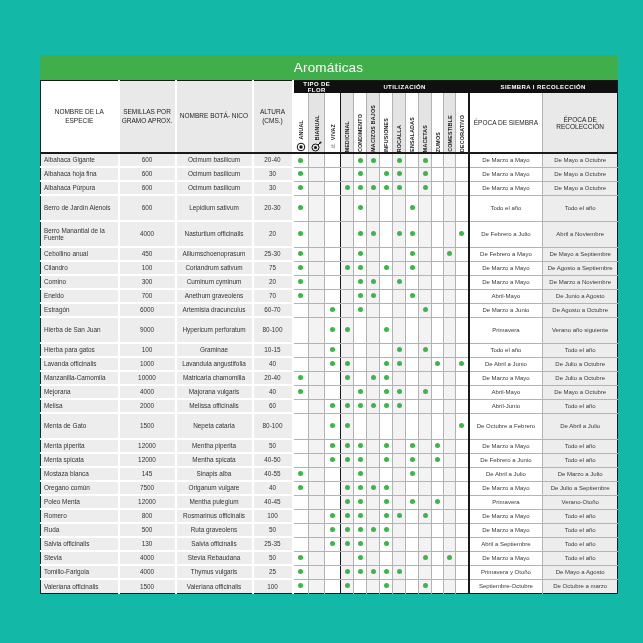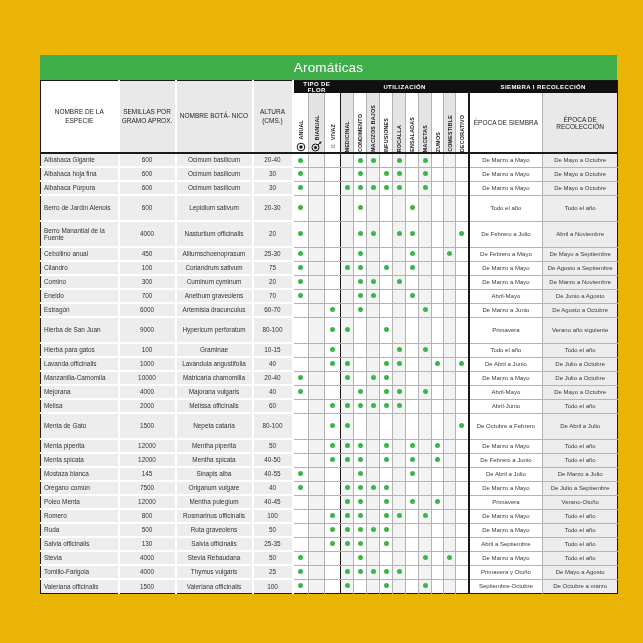--- a/index.html
+++ b/index.html
@@ -1,16 +1,16 @@
 <!DOCTYPE html>
 <html><head>
 <meta charset="utf-8">
 <style>
   html,body{margin:0;padding:0;background:#fff;}
-  .page{width:643px;height:643px;position:relative;background:#eab308;overflow:hidden;
+  .page{width:643px;height:643px;position:relative;background:#14b8a6;overflow:hidden;
         font-family:"Liberation Sans","DejaVu Sans",sans-serif;}
   .sheet{position:absolute;left:40px;top:55px;width:577px;}
   .titlebar{height:25px;background:#3fae4b;color:#fff;display:flex;align-items:center;justify-content:center;
             font-size:13.5px;letter-spacing:.2px;}
   table{border-collapse:collapse;table-layout:fixed;width:577px;border:1.5px solid #1a1a1a;}
   th,td{padding:0;margin:0;overflow:hidden;}
   
   .rowA{height:12px;}
   .sec{background:#101010;color:#fff;font-size:6px;font-weight:bold;text-align:center;
        letter-spacing:.4px;border-left:1px solid #101010;}

